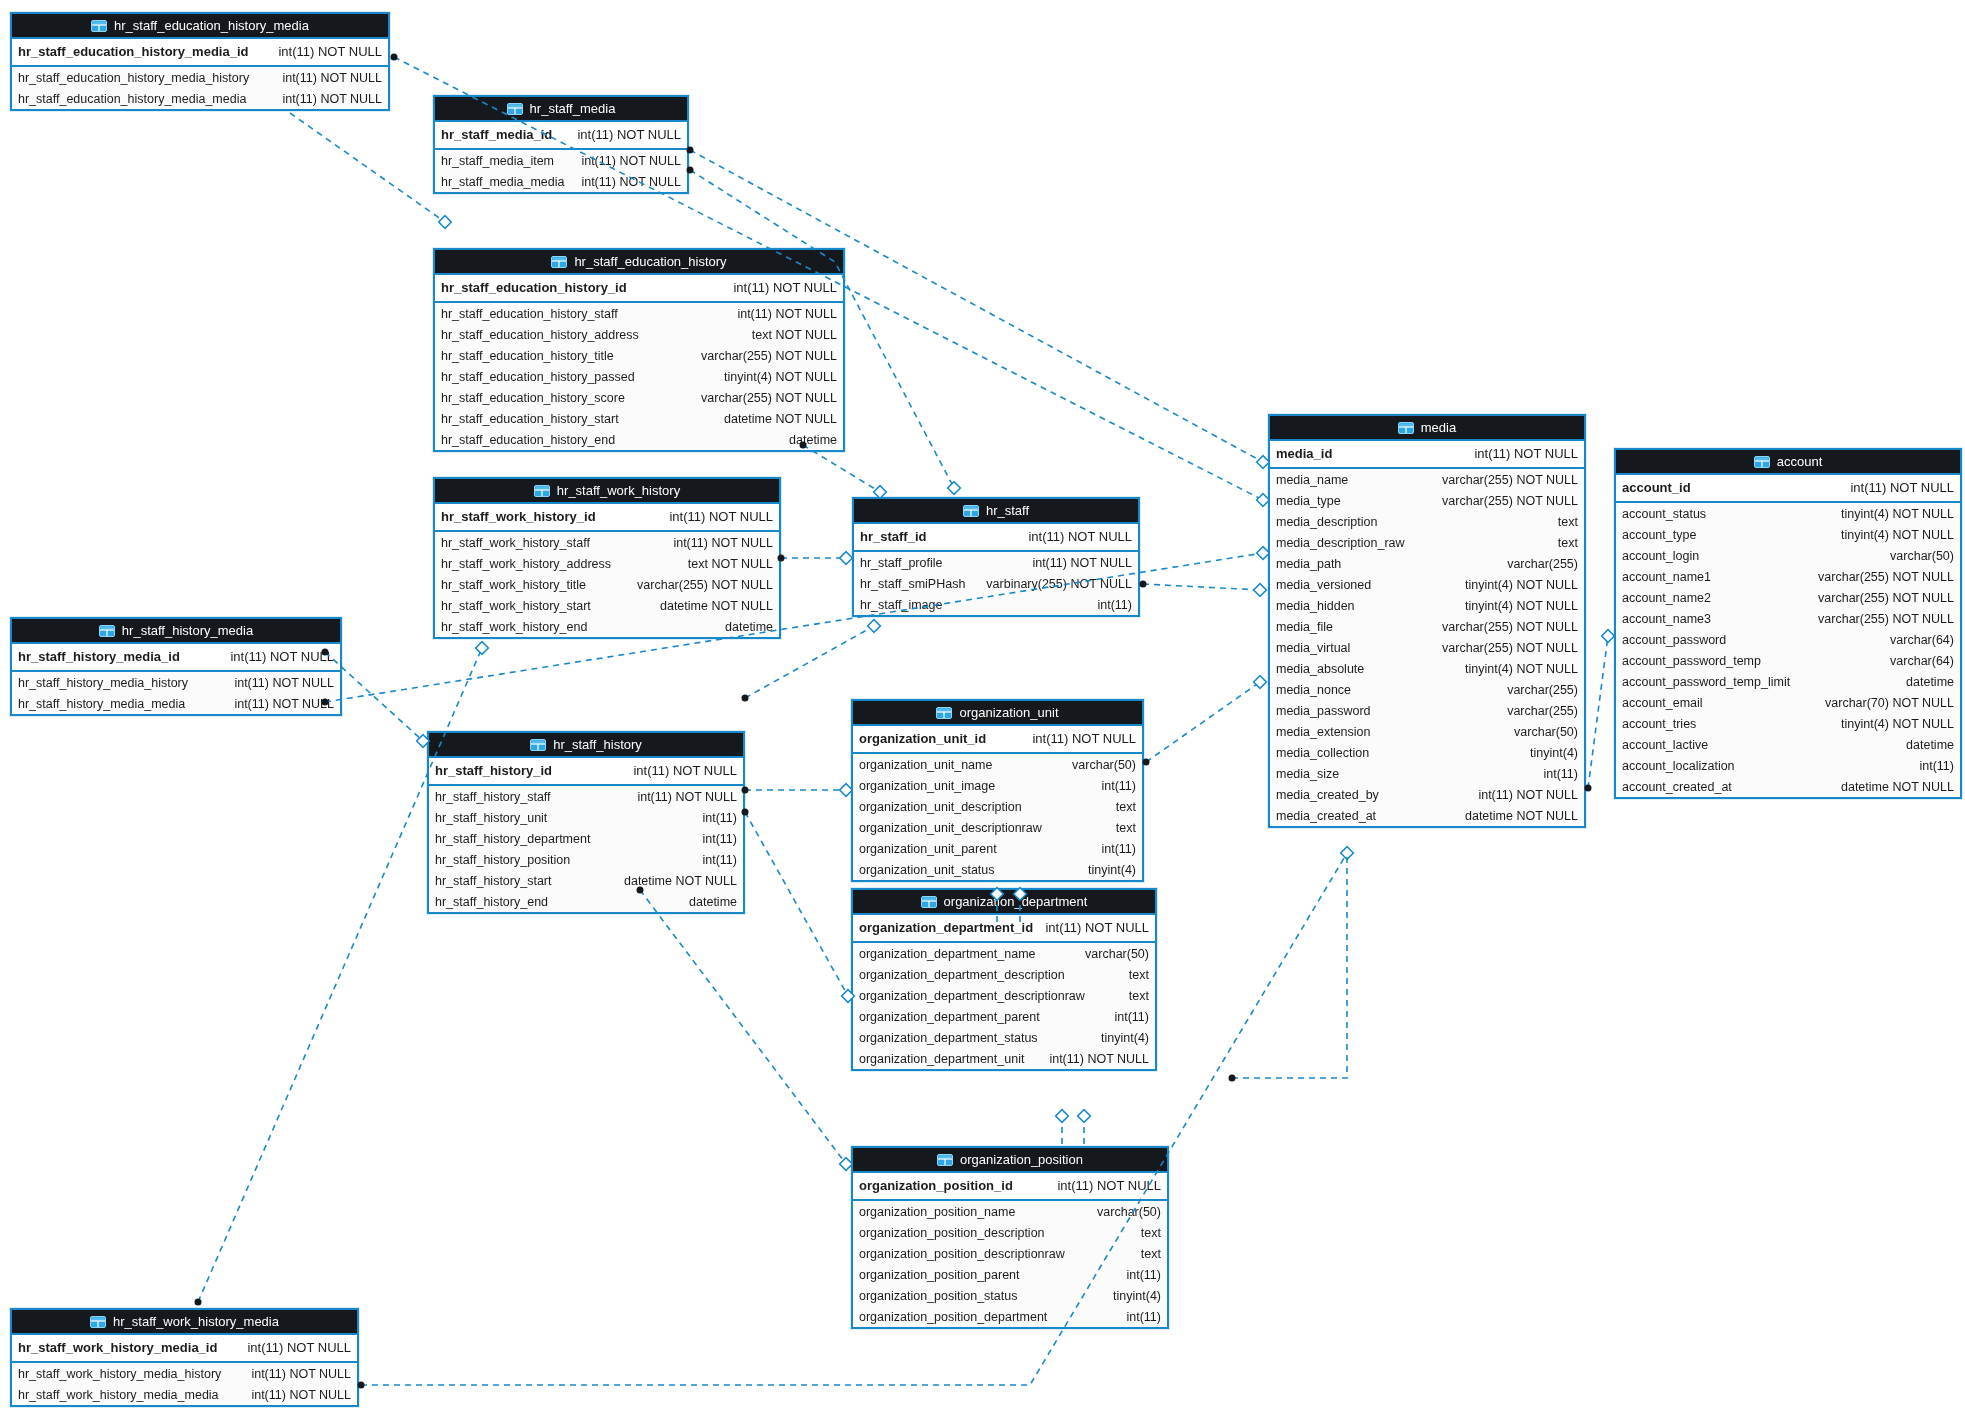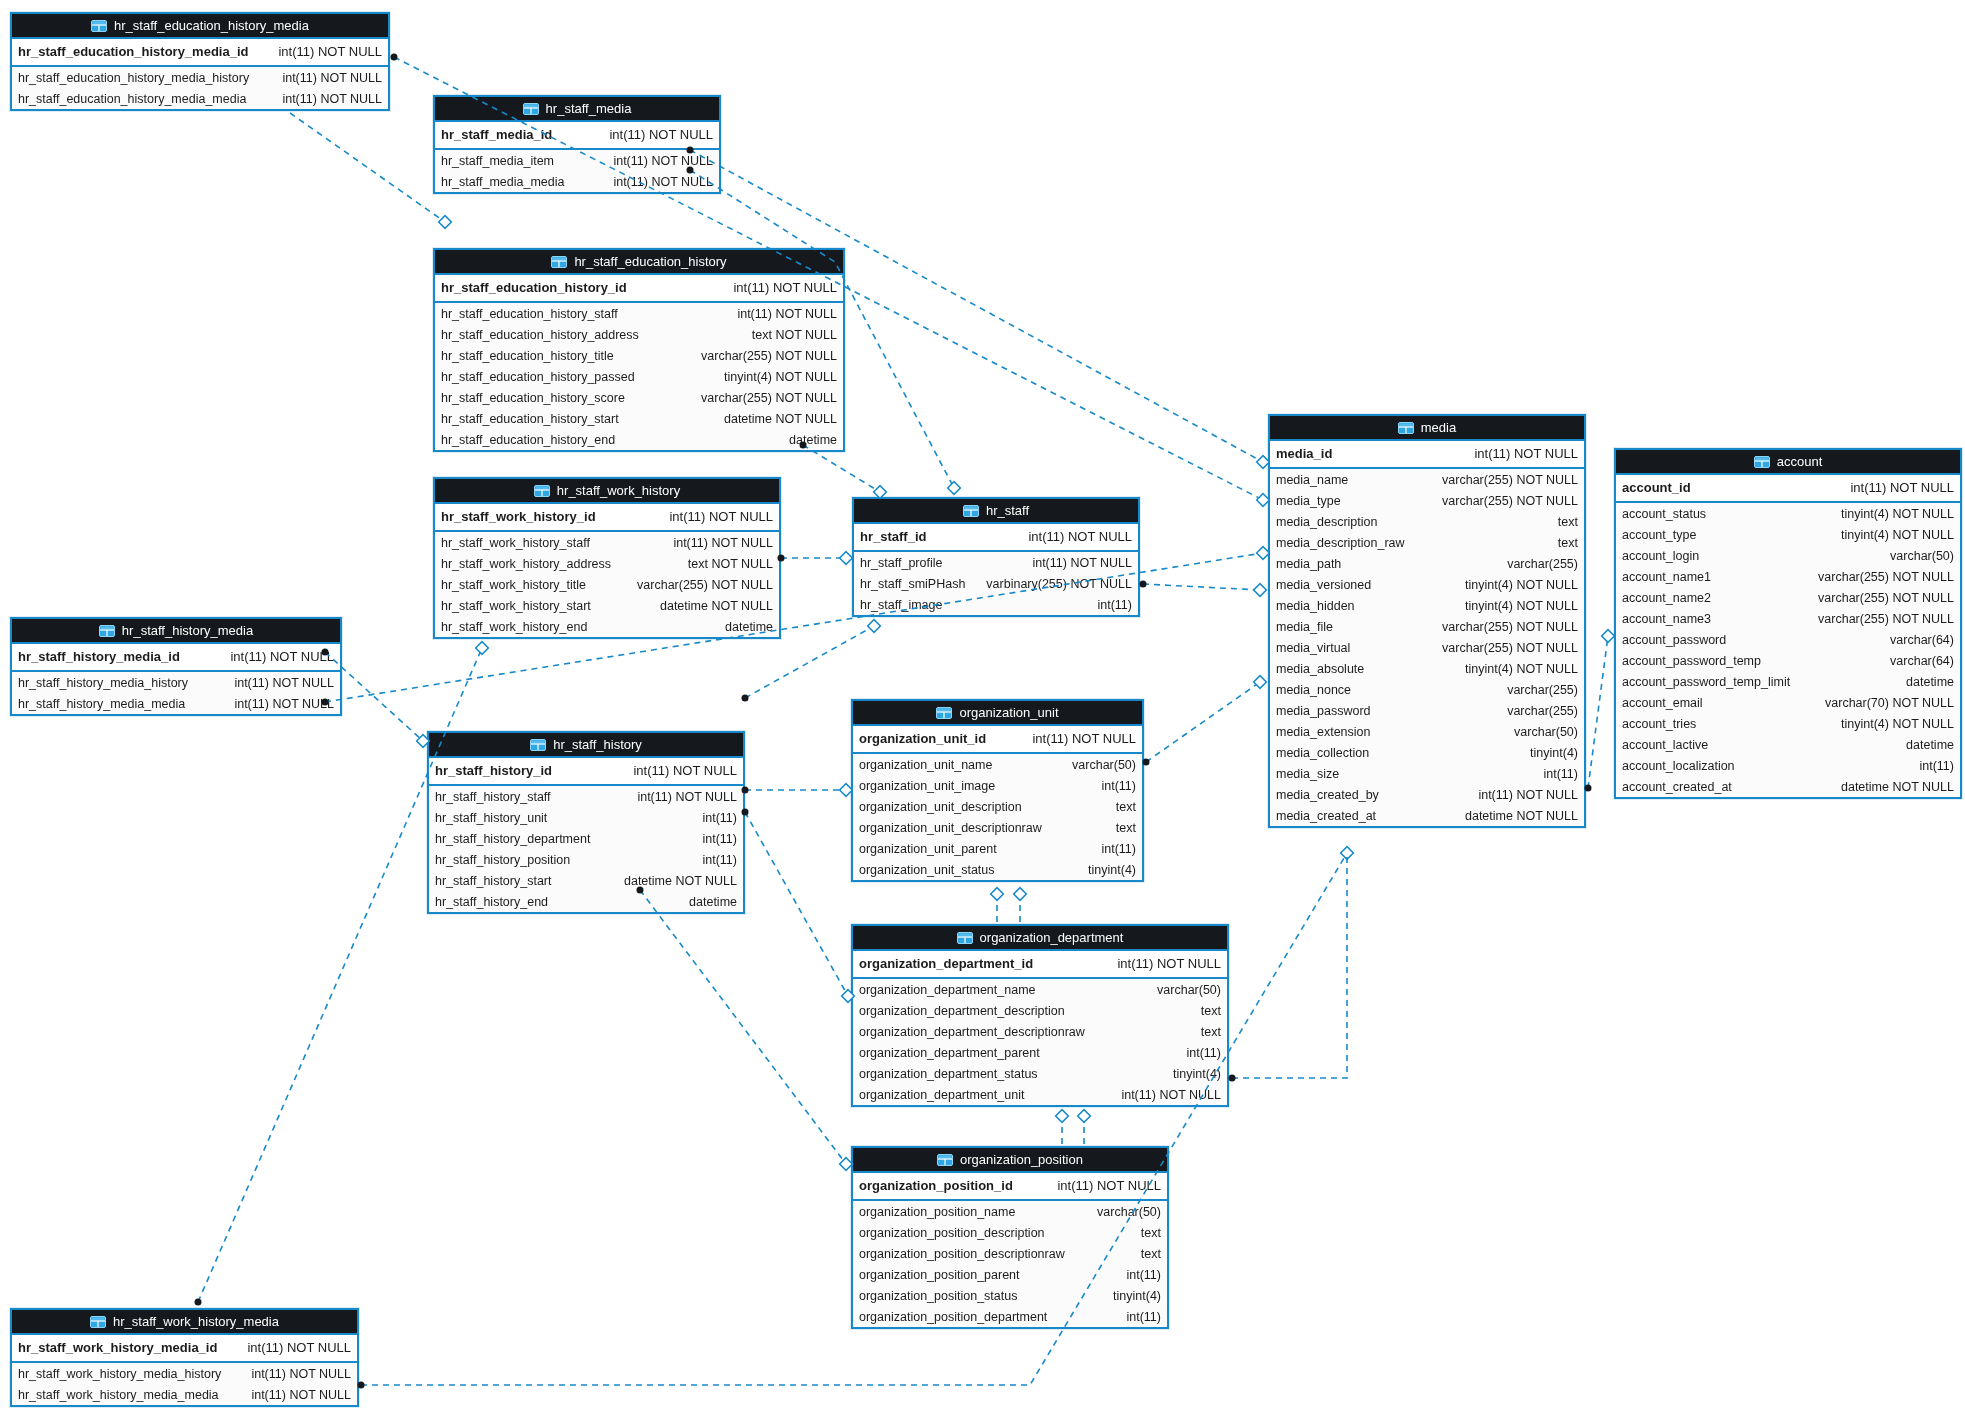--- a/index.html
+++ b/index.html
@@ -46,21 +46,21 @@
         <div class="row">
           <span class="cname">hr_staff_education_history_media_history</span>
           <span class="ctype">int(11) NOT NULL</span>
         </div>
         <div class="row">
           <span class="cname">hr_staff_education_history_media_media</span>
           <span class="ctype">int(11) NOT NULL</span>
         </div>
       </div>
     </div>
-    <div class="tbl" style="left: 433px; top: 95px; width: 288px;">
+    <div class="tbl" style="left: 433px; top: 95px; width: 256px;">
       <div class="tbl-head">
         <span class="tbl-icon">
           <svg width="16" height="12" viewBox="0 0 16 12">
             <rect x="0.5" y="0.5" width="15" height="11" rx="1.5" fill="#2ea7e2" stroke="#8ed4f4"></rect>
             <rect x="1.5" y="1.5" width="13" height="3" fill="#55bdee"></rect>
             <line x1="1" y1="5" x2="15" y2="5" stroke="#ffffff" stroke-width="1.2"></line>
             <line x1="8" y1="5" x2="8" y2="11" stroke="#ffffff" stroke-width="1.2"></line>
           </svg>
         </span>
         <span>hr_staff_media</span>
@@ -317,21 +317,21 @@
         <div class="row">
           <span class="cname">organization_unit_parent</span>
           <span class="ctype">int(11)</span>
         </div>
         <div class="row">
           <span class="cname">organization_unit_status</span>
           <span class="ctype">tinyint(4)</span>
         </div>
       </div>
     </div>
-    <div class="tbl" style="left: 851px; top: 924px; width: 378px;">
+    <div class="tbl" style="left: 851px; top: 888px; width: 306px;">
       <div class="tbl-head">
         <span class="tbl-icon">
           <svg width="16" height="12" viewBox="0 0 16 12">
             <rect x="0.5" y="0.5" width="15" height="11" rx="1.5" fill="#2ea7e2" stroke="#8ed4f4"></rect>
             <rect x="1.5" y="1.5" width="13" height="3" fill="#55bdee"></rect>
             <line x1="1" y1="5" x2="15" y2="5" stroke="#ffffff" stroke-width="1.2"></line>
             <line x1="8" y1="5" x2="8" y2="11" stroke="#ffffff" stroke-width="1.2"></line>
           </svg>
         </span>
         <span>organization_department</span>

